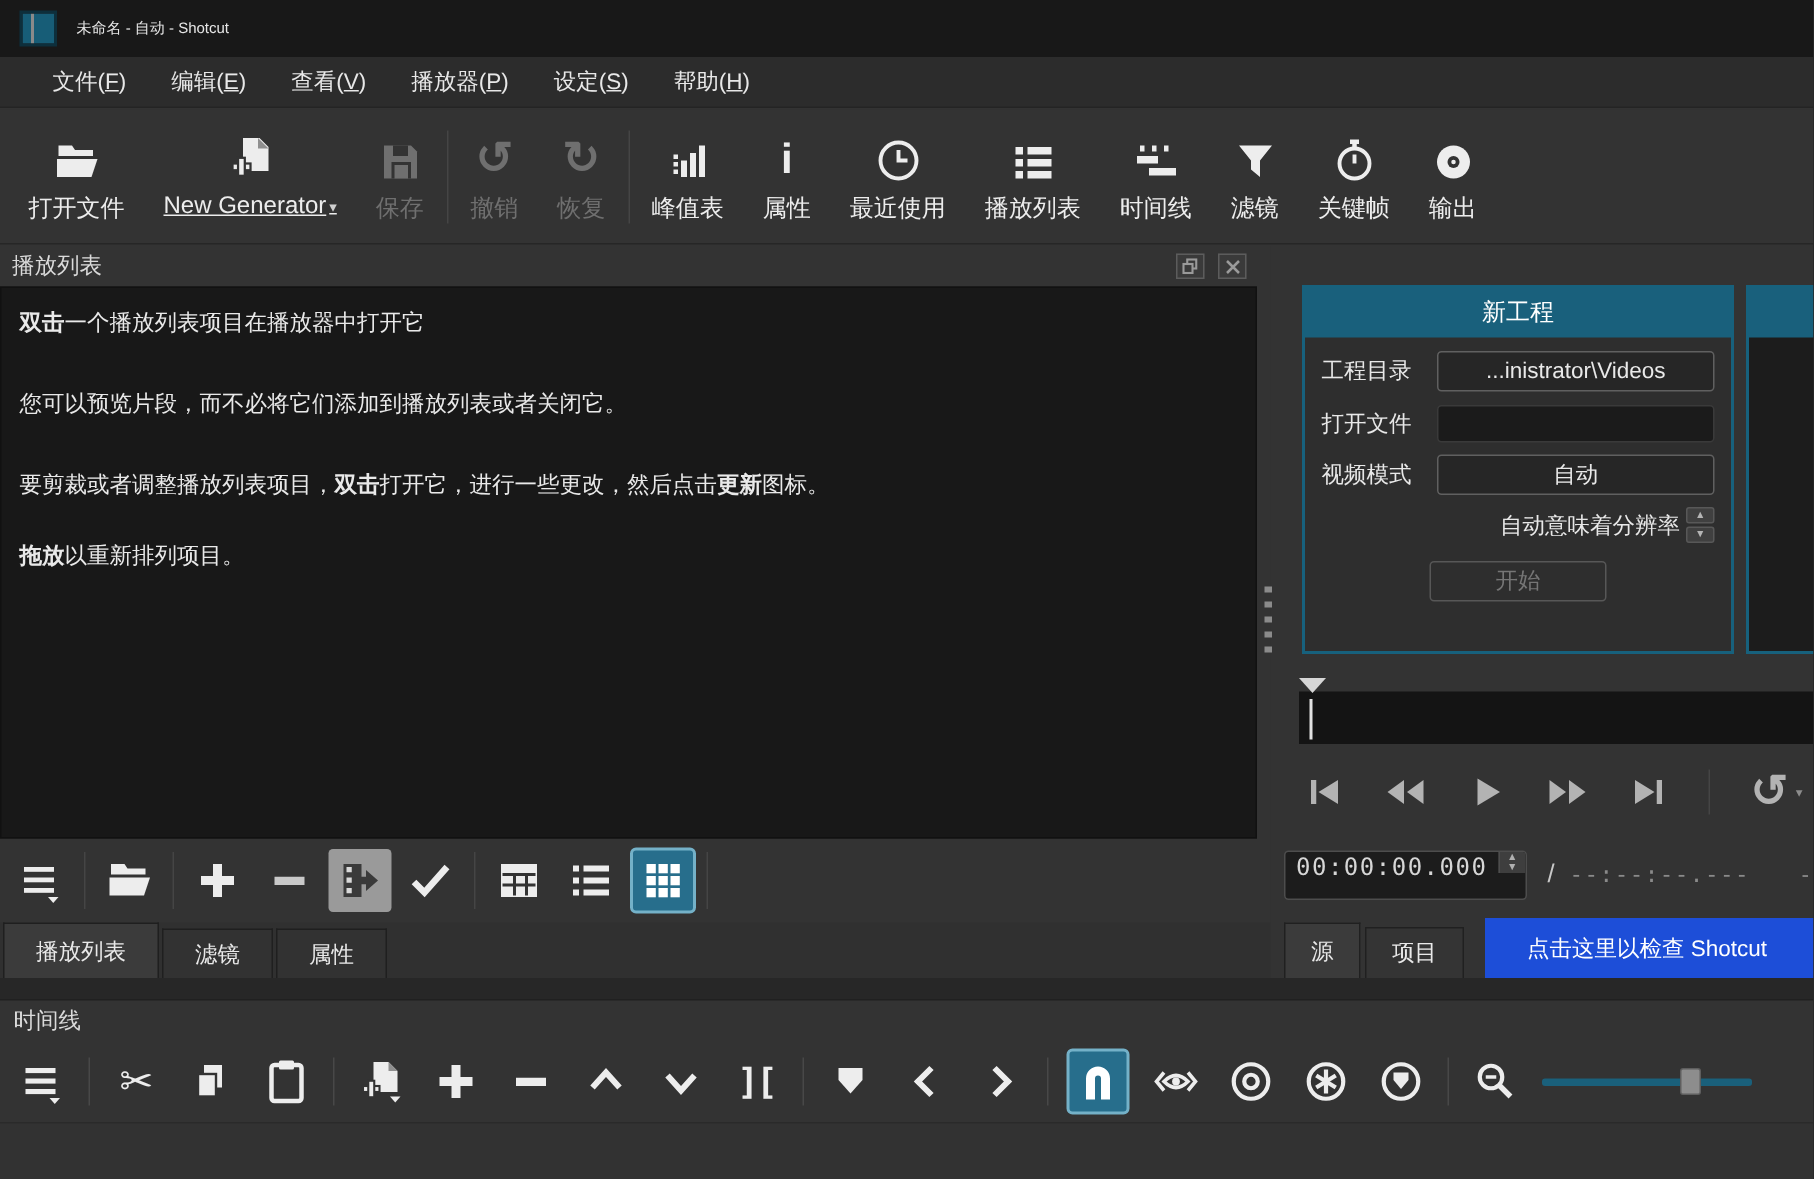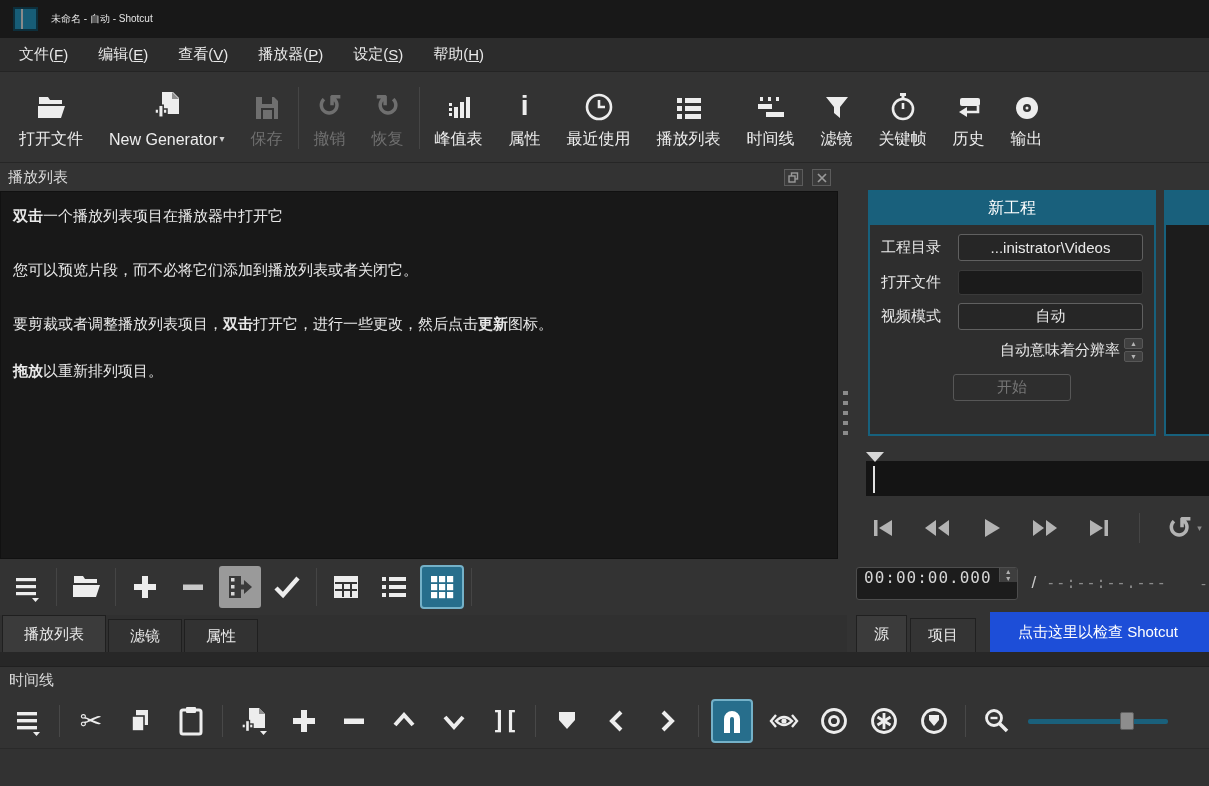--- a/index.html
+++ b/index.html
@@ -10,34 +10,34 @@
     font-family:"Liberation Sans", sans-serif;
   }
   svg{display:block}
 
   
   .titlebar{position:absolute;left:0;top:0;right:0;height:38px;background:#181818;display:flex;align-items:center;padding-left:13px;gap:13px;}
   .app-icon{width:25px;height:24px;background:linear-gradient(90deg,#175d77 0 6px,#8a8a8a 6px 8px,#175d77 8px);border:2px solid #0d2f3c;}
   .title-text{font-size:10px;color:#e6e6e6;}
 
   
-  .menubar{position:absolute;left:0;top:38px;right:0;height:34px;background:#2c2c2c;border-bottom:1px solid #242424;display:flex;align-items:center;padding-left:4px;}
+  .menubar{position:absolute;left:0;top:38px;right:0;height:34px;background:#2c2c2c;border-bottom:1px solid #242424;display:flex;align-items:center;padding-left:20px;}
   .menu-item{height:100%;display:flex;align-items:center;padding:0 15px;font-size:15px;color:#e8e8e8;cursor:default;}
   .menu-key{text-decoration:underline;}
 
   
   .toolbar{position:absolute;left:0;top:73px;right:0;height:90px;background:#333;border-bottom:1px solid #262626;display:flex;align-items:center;padding:0 6px;}
   .tool{display:flex;flex-direction:column;align-items:center;justify-content:center;gap:7px;padding:0 13px;font-size:16px;color:#ededed;height:78px;}
   .tool .ticon{height:36px;display:flex;align-items:flex-end;justify-content:center;color:#ededed;}
   .tool.disabled, .tool.disabled .ticon{color:#6f6f6f;}
   .char-icon{font-size:30px;line-height:32px;font-weight:bold;}
   .info-char{font-size:28px;line-height:32px;font-weight:900;}
   .tsep{width:1px;height:62px;background:#454545;margin:0 2px;}
   .dd{font-size:10px;color:#cfcfcf;margin-left:2px;align-self:flex-end;line-height:20px;}
-  .lblwrap{display:flex;align-items:flex-end;}
+  .lblwrap{display:flex;align-items:flex-start;text-decoration:underline;}
 
   
   .dock{position:absolute;left:0;top:164px;width:847px;height:488px;background:#333;}
   .dock-header{height:27px;display:flex;align-items:center;padding:0 8px;font-size:15px;color:#dadada;}
   .win-btns{margin-left:auto;display:flex;gap:9px;margin-right:8px;}
   .win-btn{width:19px;height:17px;border:1px solid #5c5c5c;background:#3a3a3a;display:flex;align-items:center;justify-content:center;}
   .playlist-content{position:absolute;left:0;top:27px;width:838px;height:368px;background:#181818;border:1px solid #111;padding:13px 12px;font-size:15px;line-height:21px;color:#e9e9e9;}
   .playlist-content p{margin:0 0 33px 0;}
   .playlist-content p.tight{margin-bottom:26px;}
   .playlist-content b{font-weight:bold;}
@@ -268,30 +268,20 @@
             <rect x="12" y="1" width="6" height="3" fill="currentColor"></rect>
             <rect x="13.5" y="3" width="3" height="4" fill="currentColor"></rect>
             <circle cx="15" cy="17" r="10" fill="none" stroke="currentColor" stroke-width="2.6"></circle>
             <path d="M15 17v-6" stroke="currentColor" stroke-width="2.6"></path>
           </svg>
       </span>
       <span>关键帧</span>
     </div>
     <div class="tool">
       <span class="ticon">
-        <svg width="30" height="28" viewBox="0 0 30 28" fill="currentColor">
-            <rect x="6" y="4" width="20" height="8" rx="2"></rect>
-            <path d="M24 12v6H12" fill="none" stroke="currentColor" stroke-width="2.6"></path>
-            <polygon points="13,13 13,23 5,18"></polygon>
-          </svg>
-      </span>
-      <span>历史</span>
-    </div>
-    <div class="tool">
-      <span class="ticon">
         <svg width="28" height="28" viewBox="0 0 28 28">
             <circle cx="14" cy="14" r="11" fill="currentColor"></circle>
             <circle cx="14" cy="14" r="4" fill="#333"></circle>
             <circle cx="14" cy="14" r="1.5" fill="currentColor"></circle>
           </svg>
       </span>
       <span>输出</span>
     </div>
   </div>
 

